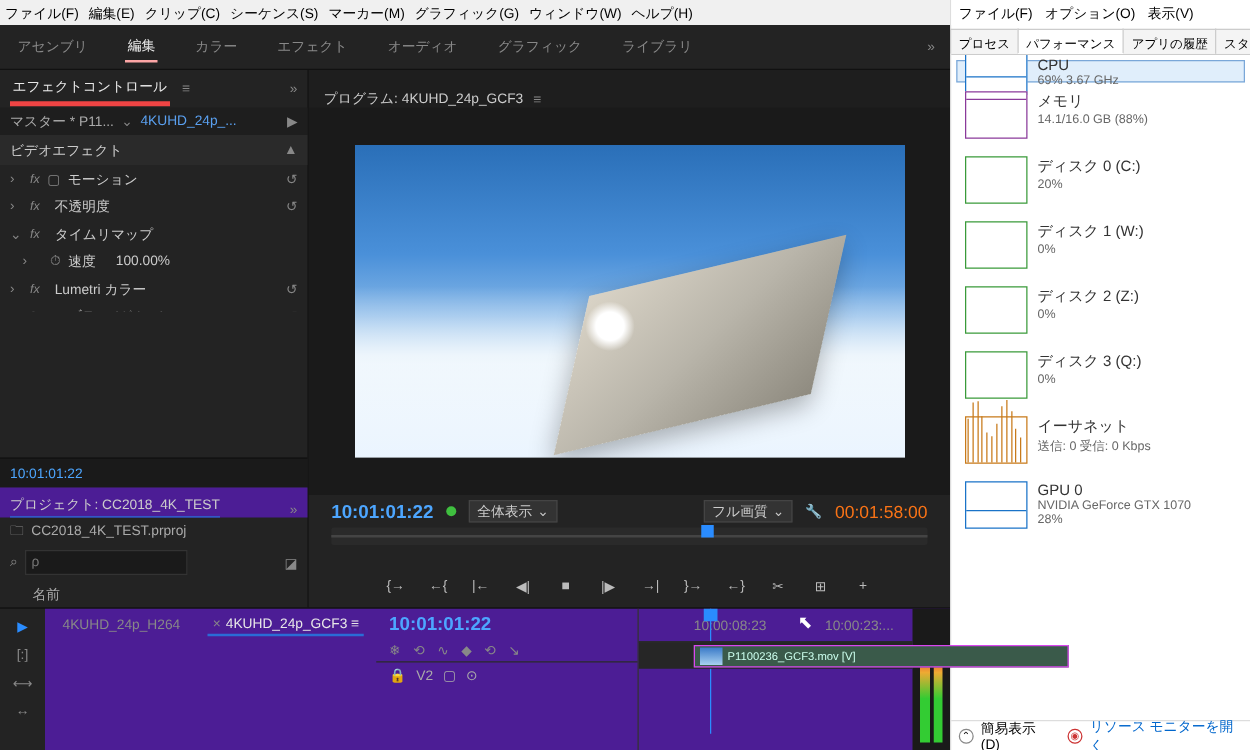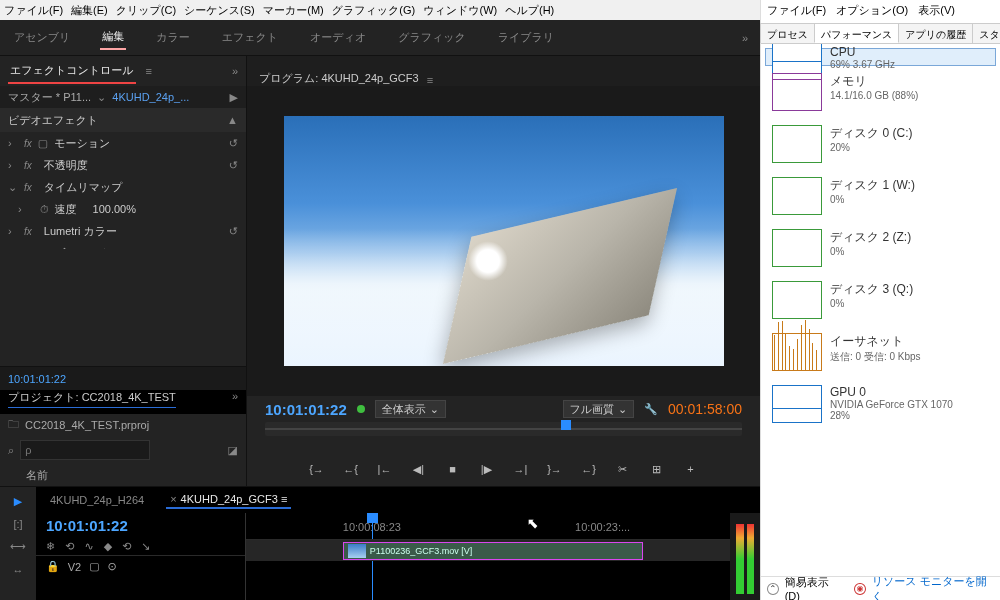--- a/index.html
+++ b/index.html
@@ -9,37 +9,37 @@
 .menubar{height:20px;background:#f0f0f0;color:#000;display:flex;align-items:center;padding:0 4px;gap:8px}
 .menubar span{white-space:nowrap}
 .workspace-bar{height:36px;background:#232323;display:flex;align-items:center;padding:0 12px;gap:28px;border-bottom:1px solid #111}
 .ws-item{color:#888;cursor:pointer;padding:4px 2px}
 .ws-item.active{color:#e8e8e8;border-bottom:2px solid #fca5a5}
 .ws-more{margin-left:auto;color:#888}
 .panels-row1{height:430px;display:flex}
 .effects-panel{width:247px;background:#232323;display:flex;flex-direction:column;border-right:1px solid #111}
 .panel-tabs{height:30px;display:flex;align-items:center;padding:0 8px;gap:10px}
 .panel-tab{color:#aaa;padding:4px 2px}
-.panel-tab.active{color:#e8e8e8;border-bottom:2px solid #ef4444}
+.panel-tab.active{color:#e8e8e8;border-bottom:4px solid #ef4444}
 .chev{color:#888;margin-left:auto}
 .crumb{height:22px;display:flex;align-items:center;padding:0 8px;background:#1e1e1e;gap:6px}
 .crumb .link{color:#5aa0f0}
 .crumb .trig{margin-left:auto;color:#888}
 .sect-hdr{height:24px;background:#2a2a2a;display:flex;align-items:center;padding:0 8px;gap:6px}
 .sect-hdr .icons{margin-left:auto;display:flex;gap:6px;color:#888}
 .fx-list{flex:1;overflow:hidden}
 .fx-row{height:22px;display:flex;align-items:center;padding:0 8px;gap:6px;color:#ccc}
 .fx-row .caret{width:10px;color:#888}
 .fx-row .fx{color:#888;font-style:italic;font-size:10px}
 .fx-row .ico{color:#888}
 .fx-row .val{margin-left:10px;color:#ccc}
 .fx-row .rt{margin-left:auto;color:#888}
 .fx-sub{padding-left:18px}
 .tc-foot{height:24px;background:#1a1a1a;color:#4da6ff;display:flex;align-items:center;padding:0 8px;border-top:1px solid #111}
-.proj-hdr{height:24px;background:#000000;display:flex;align-items:flex-start;padding:0 8px;gap:6px}
+.proj-hdr{height:24px;background:#4c1d95;display:flex;align-items:flex-end;padding:0 8px;gap:6px}
 .proj-hdr .ul{border-bottom:1px solid #2a6cd6;padding-bottom:2px}
 .proj-row{height:22px;display:flex;align-items:center;padding:0 8px;gap:6px;color:#aaa}
 .proj-row .folder{color:#888}
 .search-row{height:28px;display:flex;align-items:center;padding:0 8px;gap:6px}
 .search-row input{background:#1a1a1a;border:1px solid #333;color:#aaa;height:20px;width:130px;padding:0 4px}
 .col-hdr{height:22px;display:flex;align-items:center;padding:0 26px;color:#aaa}
 .program-panel{flex:1;background:#1e1e1e;display:flex;flex-direction:column}
 .prog-tab{height:30px;display:flex;align-items:flex-end;padding:0 12px;gap:8px}
 .prog-view{flex:1;display:flex;align-items:center;justify-content:center;background:#1a1a1a;padding:12px}
 .video-frame{width:440px;height:250px;background:linear-gradient(180deg,#2a6fb8 0%,#4a90d9 35%,#87b8e8 55%,#cfe6f7 70%,#e8f2fb 100%);position:relative;overflow:hidden}
@@ -55,21 +55,21 @@
 .tc-right{color:#f97316;font-size:14px;margin-left:auto}
 .scrub{height:14px;position:relative;background:#2a2a2a;border-radius:2px}
 .scrub::before{content:"";position:absolute;left:0;right:0;top:6px;height:2px;background:#444}
 .playhead{position:absolute;top:-2px;left:62%;width:10px;height:10px;background:#2a8cff}
 .transport{height:34px;display:flex;align-items:center;justify-content:center;gap:18px;color:#bbb;background:#232323}
 .transport .tbtn{width:16px;text-align:center;cursor:pointer}
 .panels-row2{flex:1;display:flex;background:#1a1a1a;border-top:1px solid #111}
 .tools-col{width:36px;background:#232323;display:flex;flex-direction:column;align-items:center;gap:10px;padding-top:8px;color:#888}
 .tools-col .tool{cursor:pointer}
 .tools-col .tool.blue{color:#2a8cff}
-.timeline-panel{flex:1;display:flex;flex-direction:column;background:#000000}
+.timeline-panel{flex:1;display:flex;flex-direction:row;background:#4c1d95}
 .tl-tabs{height:26px;display:flex;align-items:center;gap:18px;padding:0 10px}
 .tl-tab{color:#888;padding:2px 4px}
 .tl-tab.active{color:#e8e8e8;border-bottom:2px solid #2a6cd6}
 .tl-tab .x{color:#888;margin-right:4px}
 .tl-body{flex:1;display:flex}
 .tl-left{width:210px;border-right:1px solid #333;display:flex;flex-direction:column}
 .tl-tc{color:#4da6ff;font-size:15px;font-weight:600;padding:4px 10px}
 .tl-icons{display:flex;gap:10px;padding:2px 10px;color:#888}
 .tl-track{height:22px;display:flex;align-items:center;gap:8px;padding:0 10px;color:#aaa;border-top:1px solid #2a2a2a}
 .tl-right{flex:1;position:relative;display:flex;flex-direction:column}

